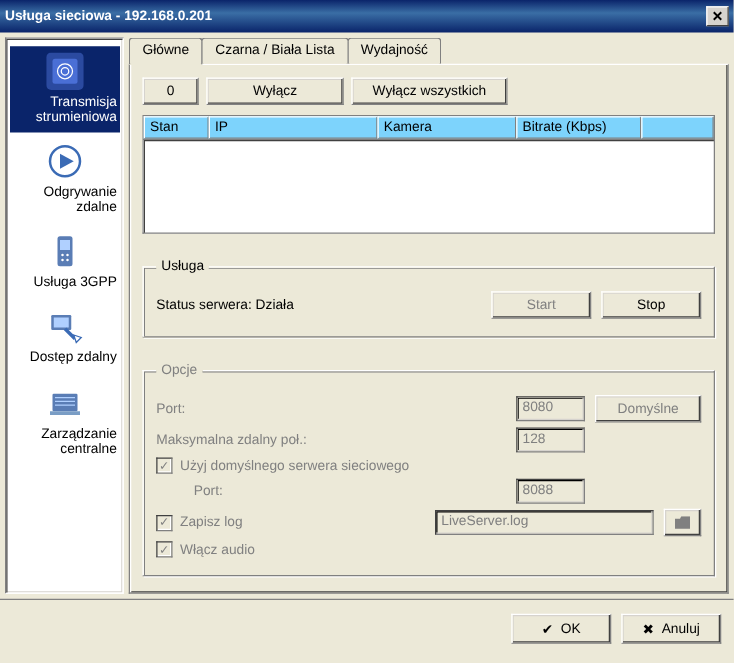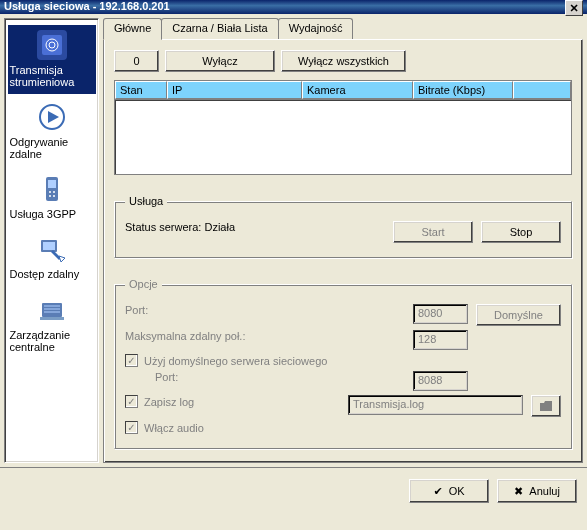--- a/index.html
+++ b/index.html
@@ -1,40 +1,40 @@
 <!DOCTYPE html>
 <html><head>
 <meta charset="utf-8">
 <style>
 * { box-sizing: border-box; margin: 0; padding: 0; font-family: Tahoma, sans-serif; font-size: 11px; }
 body { background: #ece9d8; width: 587px; height: 530px; overflow: hidden; }
-.titlebar { background: linear-gradient(#0a246a,#3a6ea5 40%,#0a246a); color: #fff; height: 14px; display: flex; padding: 0 4px; font-weight: bold; }
+.titlebar { background: linear-gradient(#0a246a,#3a6ea5 40%,#0a246a); color: #fff; height: 26px; display: flex; align-items: center; padding: 0 4px; font-weight: bold; }
 .titlebar-text { flex: 1; }
 .close-btn { width: 18px; height: 16px; background: #d6d3ce; border: 1px solid #fff; border-right-color:#404040; border-bottom-color:#404040; display:flex; align-items:center; justify-content:center; font-size:12px; font-family:Arial; font-weight:bold; color:#000; cursor:pointer; }
 .main { display:flex; height: 453px; padding:4px; gap:4px; }
 .sidebar { width:95px; background:#fff; border:1px solid #808080; border-right-color:#fff; border-bottom-color:#fff; box-shadow: inset 1px 1px #404040, inset -1px -1px #d6d3ce; padding:6px 2px; display:flex; flex-direction:column; gap:3px; align-items:center; }
-.side-item { width:88px; text-align:left; padding:4px 2px 6px; cursor:pointer; }
+.side-item { width:88px; text-align:right; padding:4px 2px 6px; cursor:pointer; }
 .side-item.selected { background:#0a246a; color:#fff; }
 .side-icon { width:32px; height:32px; margin:0 auto 3px; display:flex; align-items:center; justify-content:center; }
 .side-label { line-height:1.1; word-wrap:break-word; }
 .content { flex:1; position:relative; }
 .tabs { display:flex; position:absolute; top:0; left:0; z-index:2; }
 .tab { padding:3px 10px 4px; border:1px solid #808080; border-bottom:none; background:#ece9d8; cursor:pointer; margin-right:-1px; position:relative; border-top-left-radius:3px; border-top-right-radius:3px; }
 .tab.active { background:#ece9d8; z-index:3; border-bottom:1px solid #ece9d8; margin-bottom:-1px; padding-bottom:5px; }
 .tab-panel { position:absolute; top:21px; left:0; right:0; bottom:0; border:1px solid #808080; border-top-color:#fff; box-shadow: inset 1px 0 #fff, inset -1px -1px #404040; padding:10px; background:#ece9d8; }
 .row { display:flex; gap:6px; margin-bottom:8px; }
 .btn { background:#ece9d8; border:1px solid #808080; border-top-color:#fff; border-left-color:#fff; box-shadow: inset -1px -1px #404040, inset 1px 1px #d6d3ce; padding:3px 8px; cursor:pointer; text-align:center; min-height:22px; display:flex; align-items:center; justify-content:center; }
 .btn.disabled { color:#808080; }
 .tbl-head { display:flex; background:#ece9d8; border:1px solid #808080; }
 .th { border:1px solid #fff; border-right-color:#808080; border-bottom-color:#808080; padding:2px 4px; background:#7dd3fc; }
 .tbl-body { background:#fff; height:75px; border:1px solid #808080; border-top:none; box-shadow: inset 1px 1px #404040; }
 fieldset { border:1px solid #808080; border-top-color:#fff; border-left-color:#fff; box-shadow: inset 1px 1px #808080, 1px 1px #fff; padding:10px 10px 10px 10px; margin-top:20px; position:relative; }
 legend { padding:0 4px; background:#ece9d8; color:#000; }
 fieldset.disabled legend { color:#808080; }
-.fs-row { display:flex; align-items:flex-start; gap:8px; margin:4px 0; }
+.fs-row { display:flex; align-items:center; gap:8px; margin:4px 0; }
 .lbl { flex:0 0 auto; }
 .lbl.disabled, .chk.disabled { color:#808080; }
 .input-box { background:#fff; border:1px solid #808080; border-top-color:#404040; border-left-color:#404040; box-shadow: inset -1px -1px #d6d3ce, inset 1px 1px #000; padding:2px 4px; height:20px; }
 .input-box.disabled { background:#ece9d8; color:#808080; }
 .chk { display:flex; align-items:center; gap:6px; }
 .chk-box { width:13px; height:13px; background:#ece9d8; border:1px solid #808080; border-top-color:#404040; border-left-color:#404040; box-shadow: inset -1px -1px #fff; display:flex; align-items:center; justify-content:center; font-size:10px; color:#808080; }
 .footer { height:47px; border-top:1px solid #808080; display:flex; justify-content:flex-end; align-items:center; gap:8px; padding:0 10px; }
 .footer .btn { width:80px; height:24px; gap:6px; }
 svg { display:block; }
 </style>
@@ -172,21 +172,21 @@
           <div class="input-box disabled" style="width:55px">8088</div>
           <div style="width:85px"></div>
         </div>
 
         <div class="fs-row">
           <div class="chk disabled">
             <div class="chk-box">✓</div>
             <span>Zapisz log</span>
           </div>
           <span style="flex:1"></span>
-          <div class="input-box disabled" style="width:175px">Transmisja.log</div>
+          <div class="input-box disabled" style="width:175px">LiveServer.log</div>
           <div class="btn disabled" style="width:30px">
             <span>
               <svg width="14" height="11">
                   <path d="M1 2 L5 2 L6 0 L13 0 L13 10 L1 10 Z" fill="#808080"></path>
                 </svg>
             </span>
           </div>
         </div>
 
         <div class="fs-row">

